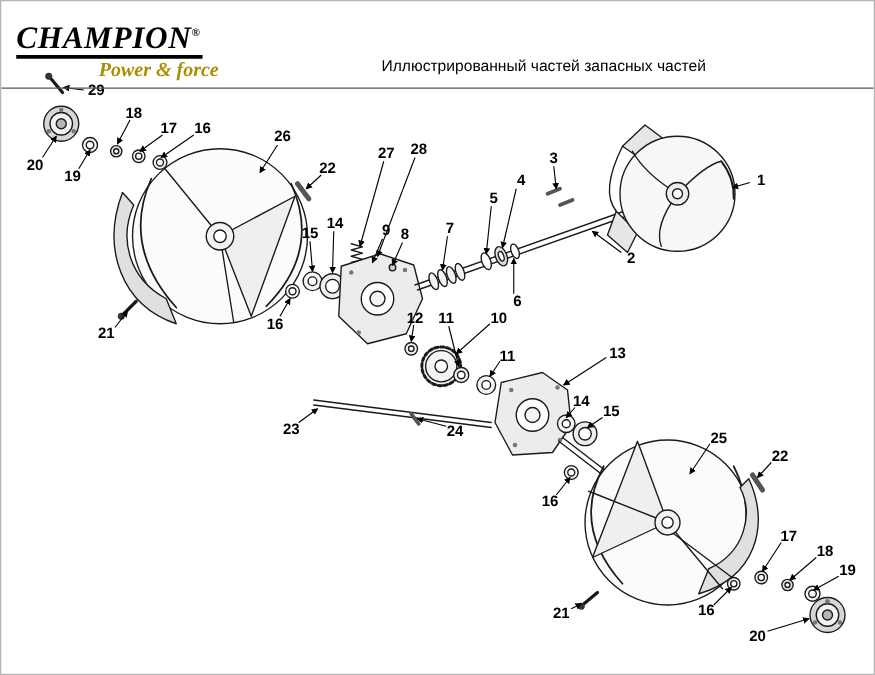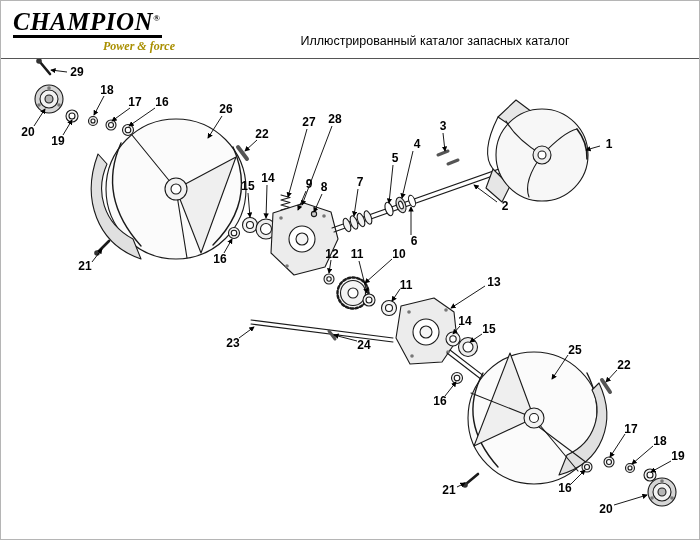--- a/index.html
+++ b/index.html
@@ -1,46 +1,46 @@
 <!DOCTYPE html>
 <html><head>
 <meta charset="utf-8">
 <style>
   *{margin:0;padding:0;box-sizing:border-box}
   html,body{background:#9a9a9a}
   body{font-family:"Liberation Sans",sans-serif}
   .page{position:relative;width:700px;height:540px;background:#fff;border:1px solid #b5b5b5;overflow:hidden}
-  .header{position:absolute;top:0;left:0;right:0;height:58px;display:flex;align-items:flex-end;
+  .header{position:absolute;top:0;left:0;right:0;height:70px;display:flex;align-items:flex-end;
           padding:5px 10px 4px 12px;border-bottom:1px solid #555;z-index:2}
   .logo{width:168px;flex:0 0 auto}
   .logo-name{display:inline-block;font-family:"Liberation Serif",serif;font-weight:bold;font-style:italic;
              font-size:25px;letter-spacing:.5px;line-height:.95;border-bottom:3px solid #000;padding:0 2px 1px 0;color:#000}
   .logo-name sup{font-size:9px;font-style:normal;vertical-align:super}
   .logo-tagline{display:block;text-align:right;font-family:"Liberation Serif",serif;font-style:italic;font-weight:bold;
-                font-size:12px;color:#a98f00;margin-top:1px;padding-right:6px}
+                font-size:16px;color:#a98f00;margin-top:1px;padding-right:6px}
   .title-wrap{flex:1;display:flex;justify-content:center;align-items:flex-end;gap:14px;
               padding-bottom:6px;font-size:12.5px;color:#000;white-space:nowrap}
   svg.diagram{position:absolute;left:0;top:0;width:700px;height:540px;z-index:1}
   .art{stroke:#1a1a1a;stroke-width:1.1;fill:none;stroke-linejoin:round;stroke-linecap:round}
   .callout-label{font-family:"Liberation Sans",sans-serif;font-size:12px;font-weight:bold;fill:#000;
                  text-anchor:middle;dominant-baseline:central;stroke:none}
   .leader{stroke:#000;stroke-width:.9;fill:none}
 </style>
 </head>
 <body>
 
 <div class="page">
 
   <div class="header">
     <div class="logo">
       <span class="logo-name"><span>CHAMPION</span><sup>®</sup></span>
       <span class="logo-tagline">Power &amp; force</span>
     </div>
     <div class="title-wrap">
-      <span>Иллюстрированный каталог запасных каталог</span>
+      <span>Иллюстрированный частей запасных частей</span>
     </div>
   </div>
 
   <svg id="diagram-svg" class="diagram" viewBox="0 0 700 540">
     <defs>
       <marker id="arrow" viewBox="0 0 10 10" refX="8.5" refY="5" markerWidth="6" markerHeight="6" orient="auto-start-reverse">
         <path d="M0,0 L10,5 L0,10 z" fill="#000"></path>
       </marker>
     </defs>
 

